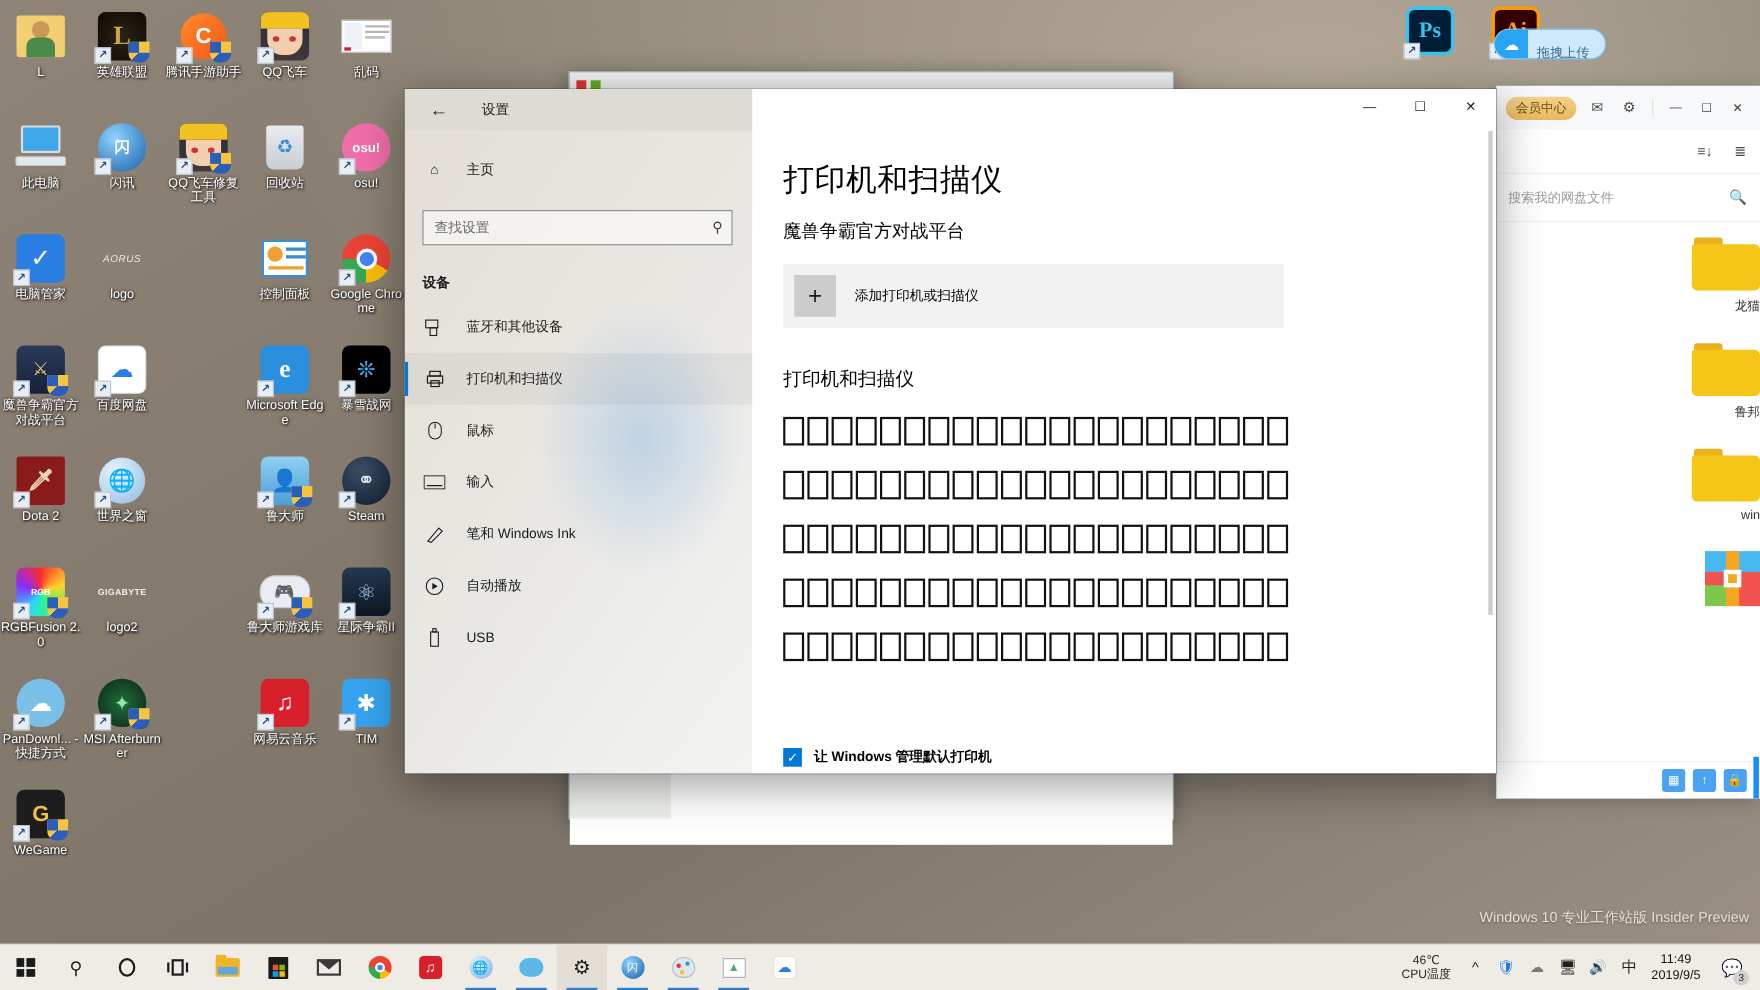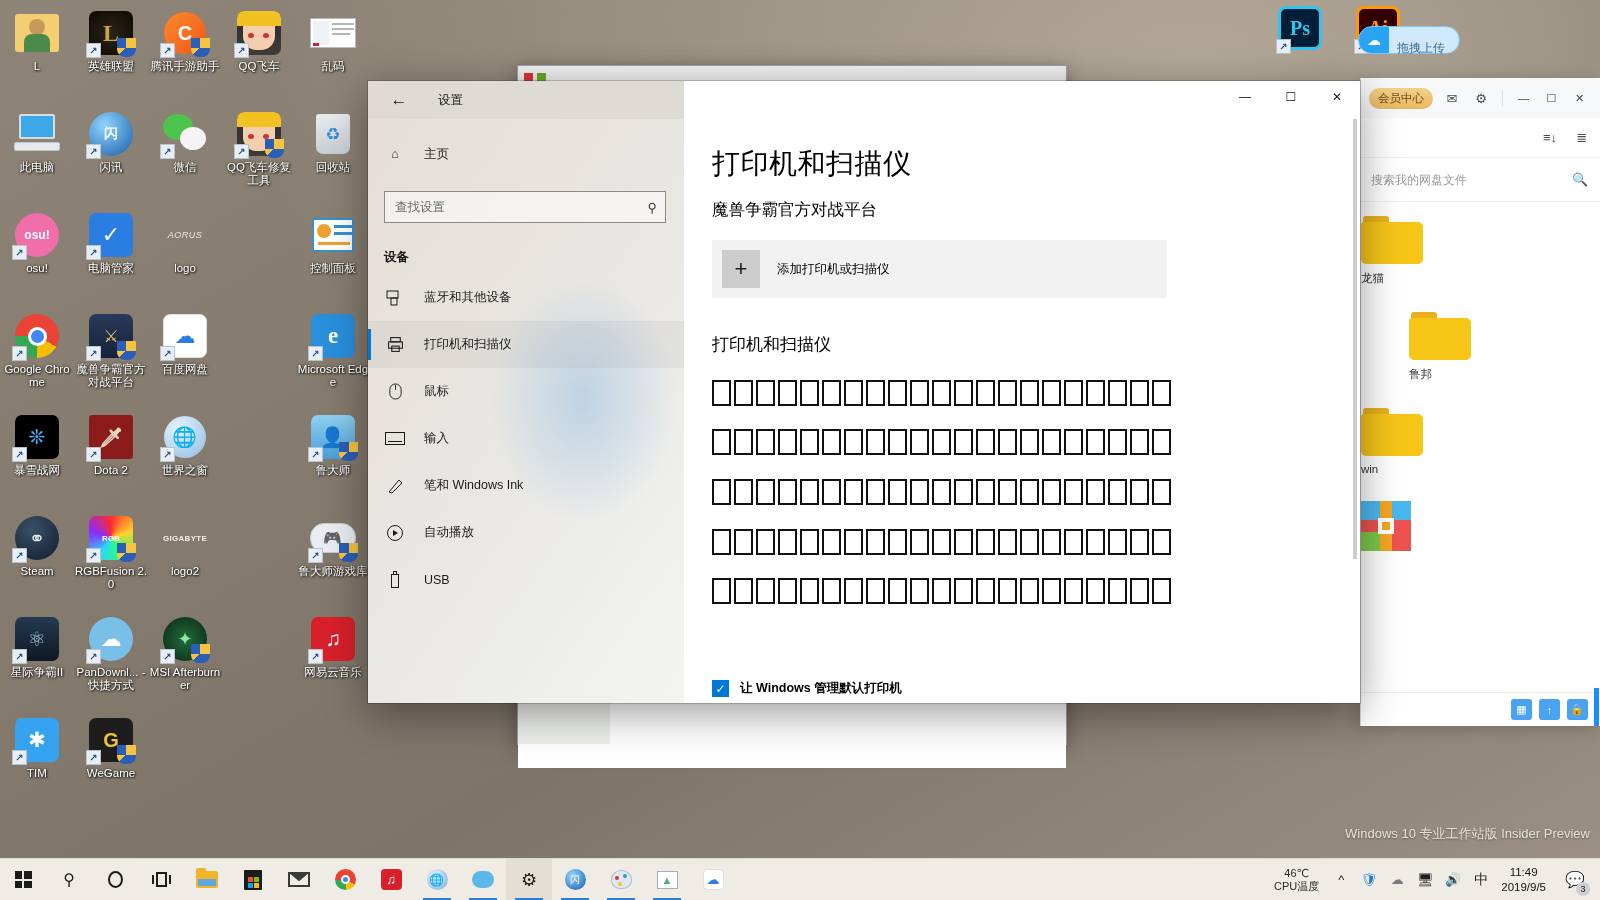--- a/index.html
+++ b/index.html
@@ -204,21 +204,21 @@
   .bd-ic{width:20px;height:20px;display:flex;align-items:center;justify-content:center;font-size:13px;color:#4a4a4a;}
   .bd-cap{width:19px;height:26px;display:flex;align-items:center;justify-content:center;font-size:11px;color:#444;}
   #bd-toolbar{height:40px;border-bottom:1px solid #eee;display:flex;align-items:center;justify-content:flex-end;gap:12px;padding-right:8px;flex:0 0 40px;}
   #bd-search{
     height:44px;display:flex;align-items:center;border-bottom:1px solid #f0f0f0;
     padding:0 10px 0 10px;gap:6px;flex:0 0 44px;
   }
   #bd-search input{flex:1;border:0;outline:none;font-size:12px;color:#333;font-family:"Liberation Sans",sans-serif;background:transparent;}
   #bd-search input::placeholder{color:#9b9b9b;}
   #bd-files{flex:1;overflow:hidden;padding-top:14px;position:relative;}
-  .bd-file{display:flex;flex-direction:column;align-items:flex-start;margin-bottom:14px;}
+  .bd-file{display:flex;flex-direction:column;align-items:flex-end;margin-bottom:14px;}
   .folder{
     width:62px;height:48px;position:relative;
   }
   .folder .tab{position:absolute;left:2px;top:0;width:26px;height:8px;background:#eab11d;border-radius:3px 3px 0 0;}
   .folder .body{position:absolute;left:0;top:6px;width:62px;height:42px;background:#f5c518;border-radius:3px 5px 5px 5px;}
   .bd-file .name{font-size:11.5px;color:#333;margin-top:7px;}
   .giftsq{width:50px;height:50px;display:grid;grid-template-columns:1fr 1fr;grid-template-rows:1fr 1fr;gap:0;position:relative;}
   #bd-bottom{
     height:34px;border-top:1px solid #eee;display:flex;align-items:center;justify-content:flex-end;gap:7px;padding-right:12px;flex:0 0 34px;
   }
@@ -346,32 +346,20 @@
           <div>
             <div style="width:44px;height:44px;border-radius:50%;background:radial-gradient(circle at 35% 30%,#8fd4ff,#1a5fa8);display:flex;align-items:center;justify-content:center;color:#fff;font-size:14px;font-weight:bold;">闪</div>
           </div>
           <span class="shortcut"></span>
         </div>
         <div class="lbl">闪讯</div>
       </div>
       <div class="dicon">
         <div class="glyph">
           <div>
-            <div style="position:relative;width:44px;height:40px;">
-              <div style="position:absolute;left:0;top:0;width:30px;height:26px;border-radius:50%;background:#4ec34e;"></div>
-              <div style="position:absolute;left:17px;top:13px;width:26px;height:23px;border-radius:50%;background:#f4f4f4;"></div>
-            </div>
-          </div>
-          <span class="shortcut"></span>
-        </div>
-        <div class="lbl">微信</div>
-      </div>
-      <div class="dicon">
-        <div class="glyph">
-          <div>
             <div style="width:44px;height:44px;border-radius:7px;display:flex;align-items:center;justify-content:center;color:#fff;font-weight:bold;background:linear-gradient(#2b2b35,#403a3a);overflow:hidden;position:relative;">
               <div style="position:absolute;top:0;left:0;right:0;height:15px;background:#f2c223;"></div>
               <div style="position:absolute;top:15px;left:6px;width:32px;height:24px;background:#f3cfae;border-radius:0 0 14px 14px;"></div>
               <div style="position:absolute;top:22px;left:11px;width:6px;height:5px;background:#c33;border-radius:50%;"></div>
               <div style="position:absolute;top:22px;left:26px;width:6px;height:5px;background:#c33;border-radius:50%;"></div>
             </div>
           </div>
           <span class="shortcut"></span>
           <span class="badge-shield"></span>
         </div>

